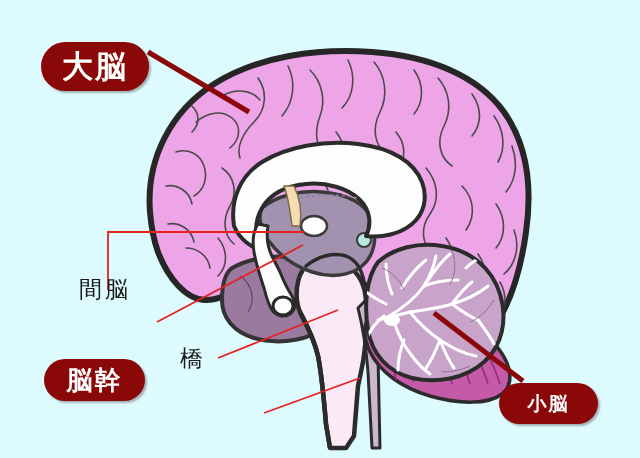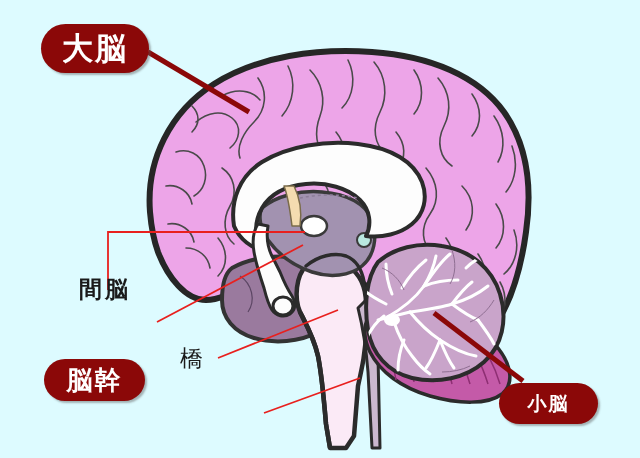--- a/index.html
+++ b/index.html
@@ -36,21 +36,21 @@
     color: #ffffff;
     border-radius: 999px;
     font-weight: bold;
     letter-spacing: 2px;
     box-shadow: 2px 2px 2px rgba(90,90,90,0.45);
     font-family: "DejaVu Sans", "Liberation Sans", sans-serif;
     line-height: 1;
     user-select: none;
   }
   #badge-cerebrum {
-    left: 41px;  top: 24px;
+    left: 41px;  top: 42px;
     width: 108px; height: 49px;
     font-size: 31px;
   }
   #badge-brainstem {
     left: 44px;  top: 359px;
     width: 101px; height: 42px;
     font-size: 26px;
     align-items: center;
   }
   #badge-cerebellum {
@@ -61,21 +61,21 @@
   .inline-label {
     position: absolute;
     color: #1a1a1a;
     font-size: 23px;
     letter-spacing: 3px;
     line-height: 1;
     white-space: nowrap;
     font-family: "DejaVu Sans", "Liberation Sans", sans-serif;
     user-select: none;
   }
-  #label-diencephalon { left: 79px;  top: 278px; font-weight: bold; }
+  #label-diencephalon { left: 79px;  top: 278px; }
   #label-midbrain     { left: 104px; top: 310px; }
   #label-pons         { left: 180px; top: 347px; }
   #label-medulla      { left: 198px; top: 402px; }
 </style>
 </head>
 <body>
 
 <div id="diagram-root">
 
   <svg id="brain-svg" viewBox="0 0 640 458" aria-hidden="true">

